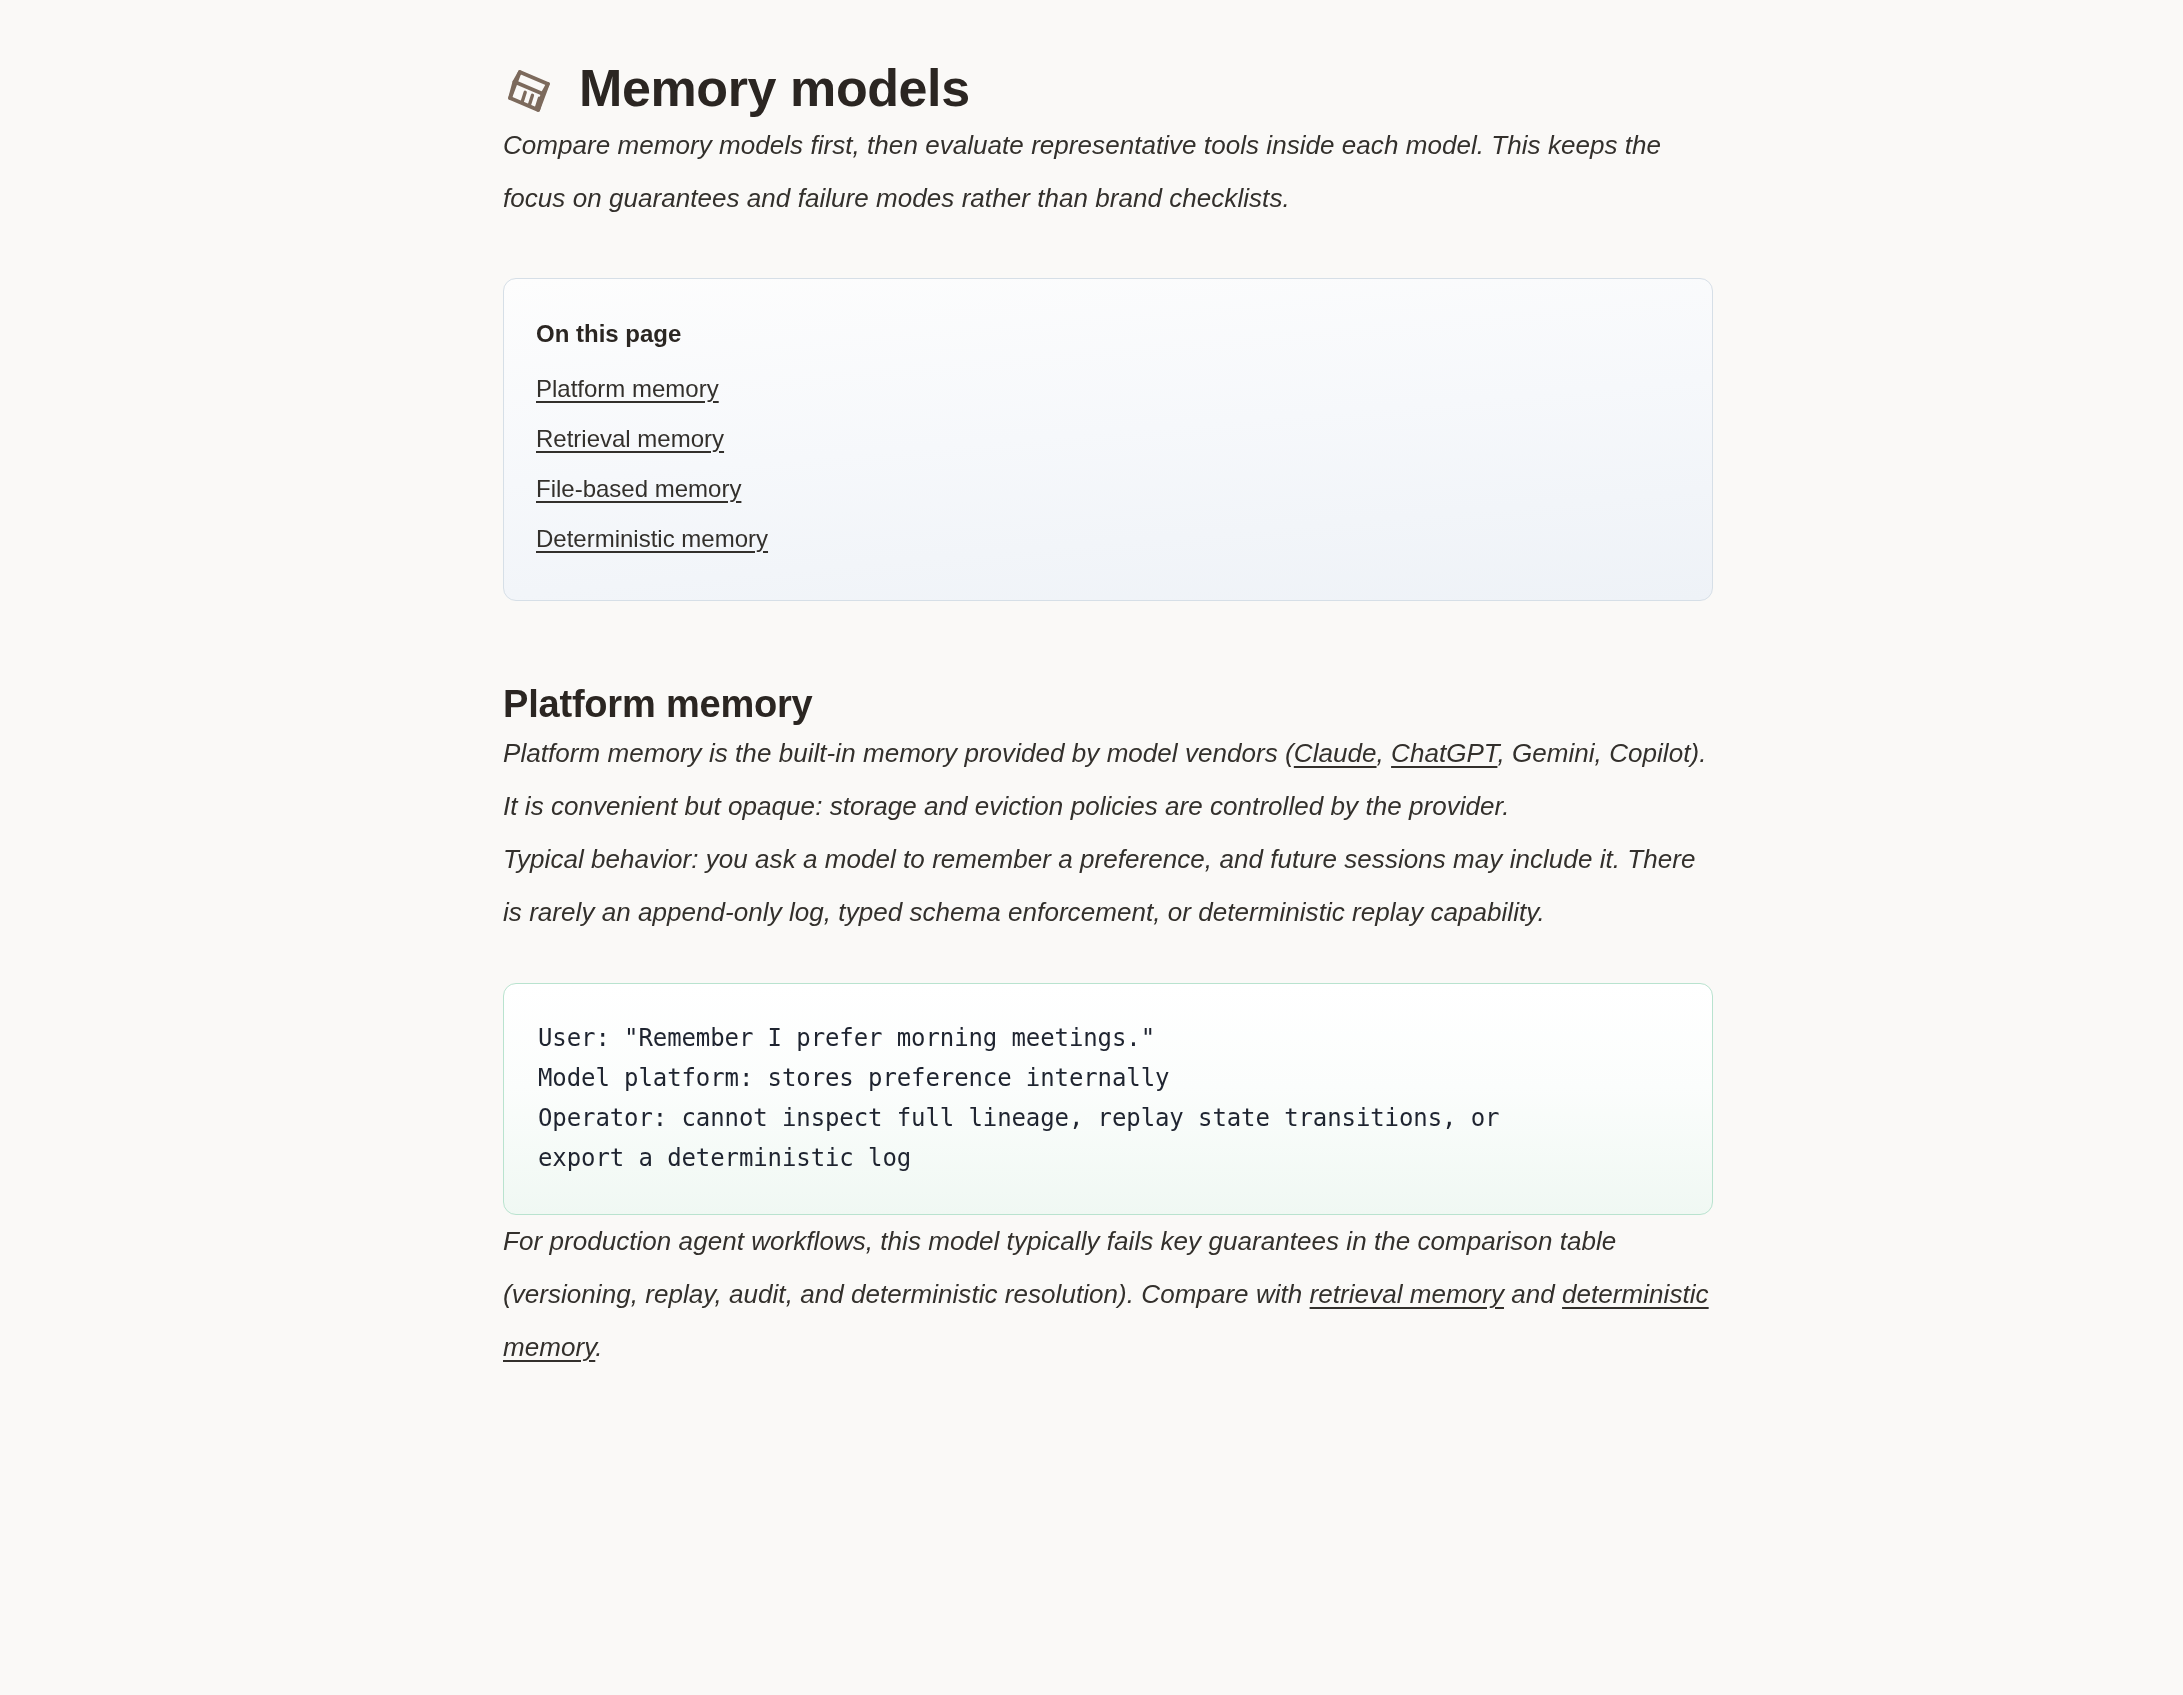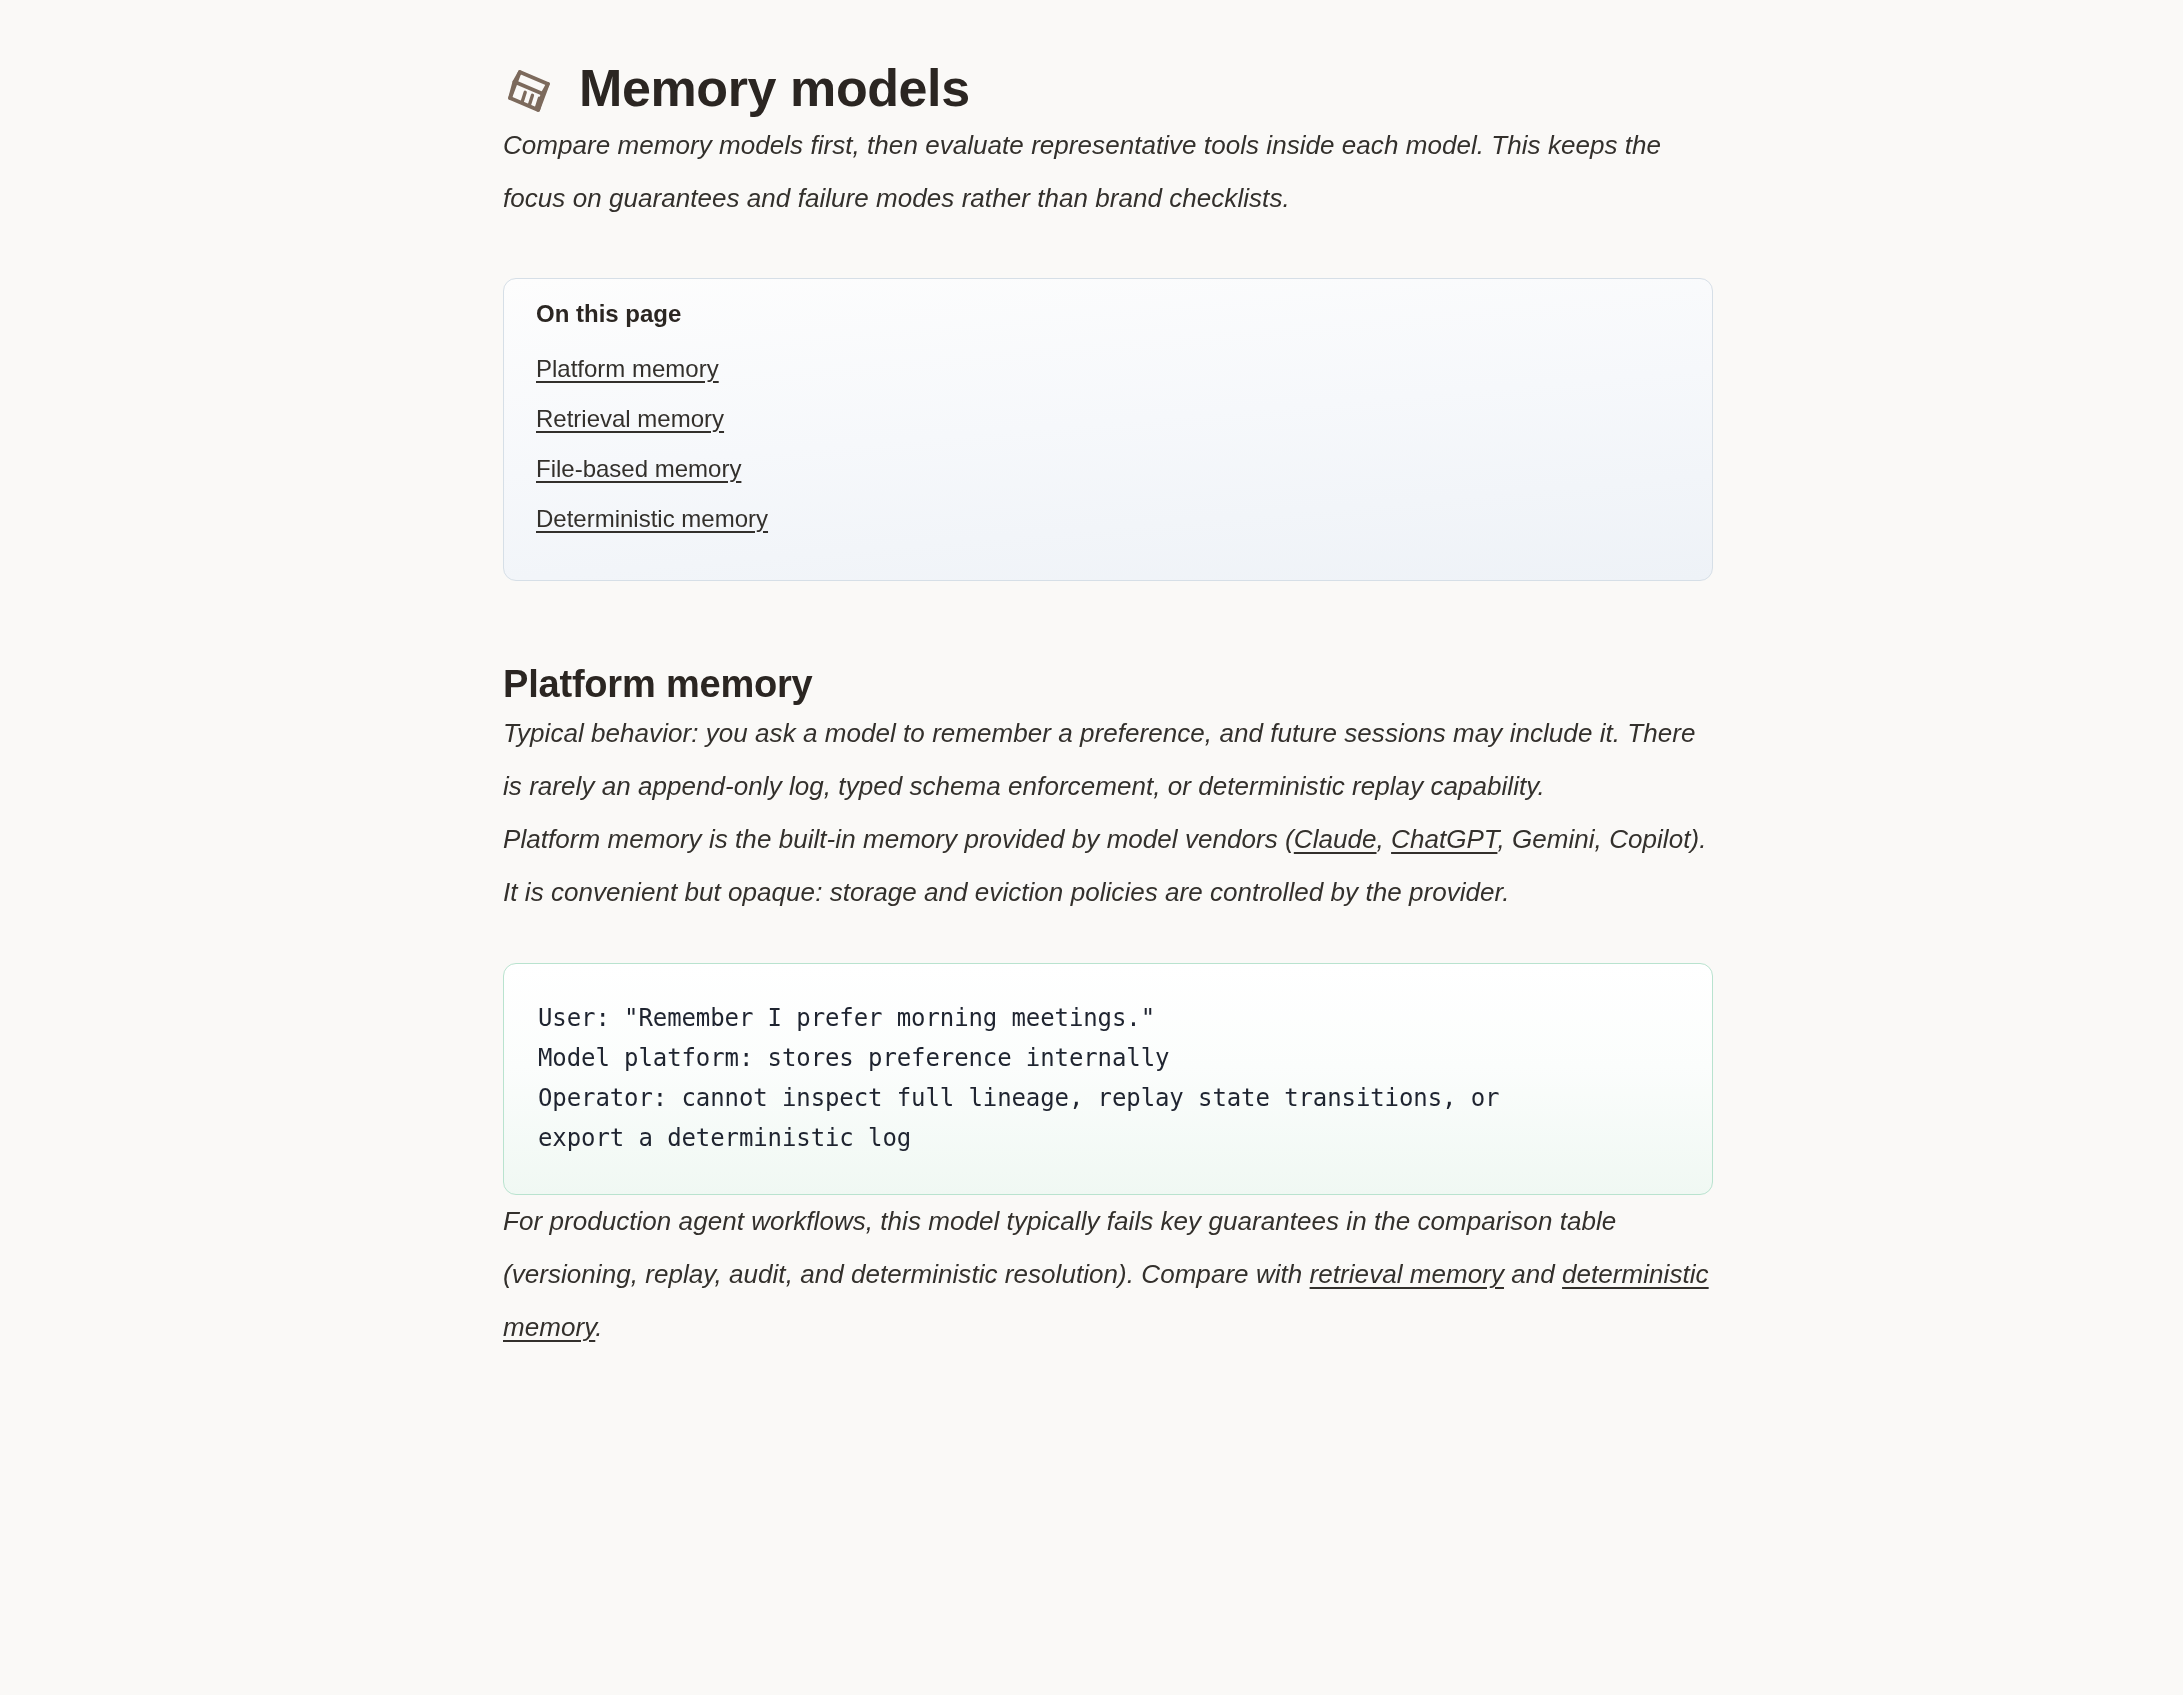--- a/index.html
+++ b/index.html
@@ -76,21 +76,21 @@
     cursor: pointer;
   }
 
   
   .toc-card {
     margin-top: 53px;
     box-sizing: border-box;
     border: 1.5px solid #d6dfe7;
     border-radius: 13px;
     background: linear-gradient(175deg, #fdfdfd 0%, #f6f8fb 48%, #eef2f7 100%);
-    padding: 14px 32px 36px 32px;
+    padding: 34px 32px 36px 32px;
   }
   .toc-title {
     margin: 0 0 9.4px 0;
     font-size: 24px;
     line-height: 41px;
     font-weight: 700;
     color: #2b2622;
   }
   .toc-list {
     list-style: none;
@@ -184,23 +184,23 @@
           <a class="toc-link" href="#">File-based memory</a>
         </li>
         <li>
           <a class="toc-link" href="#">Deterministic memory</a>
         </li>
       </ul>
     </nav>
 
     <h2 class="section-heading">Platform memory</h2>
 
+    <p class="body after-heading"><span>Platform memory is the built-in memory provided by model vendors (</span><a class="inline-link" href="#">Claude</a><span>, </span><a class="inline-link" href="#">ChatGPT</a><span>, Gemini, Copilot). It is convenient but opaque: storage and eviction policies are controlled by the provider.</span></p>
+
     <p class="body para-gap">Typical behavior: you ask a model to remember a preference, and future sessions may include it. There is rarely an append-only log, typed schema enforcement, or deterministic replay capability.</p>
-
-    <p class="body after-heading"><span>Platform memory is the built-in memory provided by model vendors (</span><a class="inline-link" href="#">Claude</a><span>, </span><a class="inline-link" href="#">ChatGPT</a><span>, Gemini, Copilot). It is convenient but opaque: storage and eviction policies are controlled by the provider.</span></p>
 
     <div class="code-card">
       <pre class="code-body">User: "Remember I prefer morning meetings."
 Model platform: stores preference internally
 Operator: cannot inspect full lineage, replay state transitions, or
 export a deterministic log</pre>
     </div>
 
     <p class="body after-code"><span>For production agent workflows, this model typically fails key guarantees in the comparison table (versioning, replay, audit, and deterministic resolution). Compare with </span><a class="inline-link" href="#">retrieval memory</a><span> and </span><a class="inline-link" href="#">deterministic memory</a><span>.</span></p>
 

